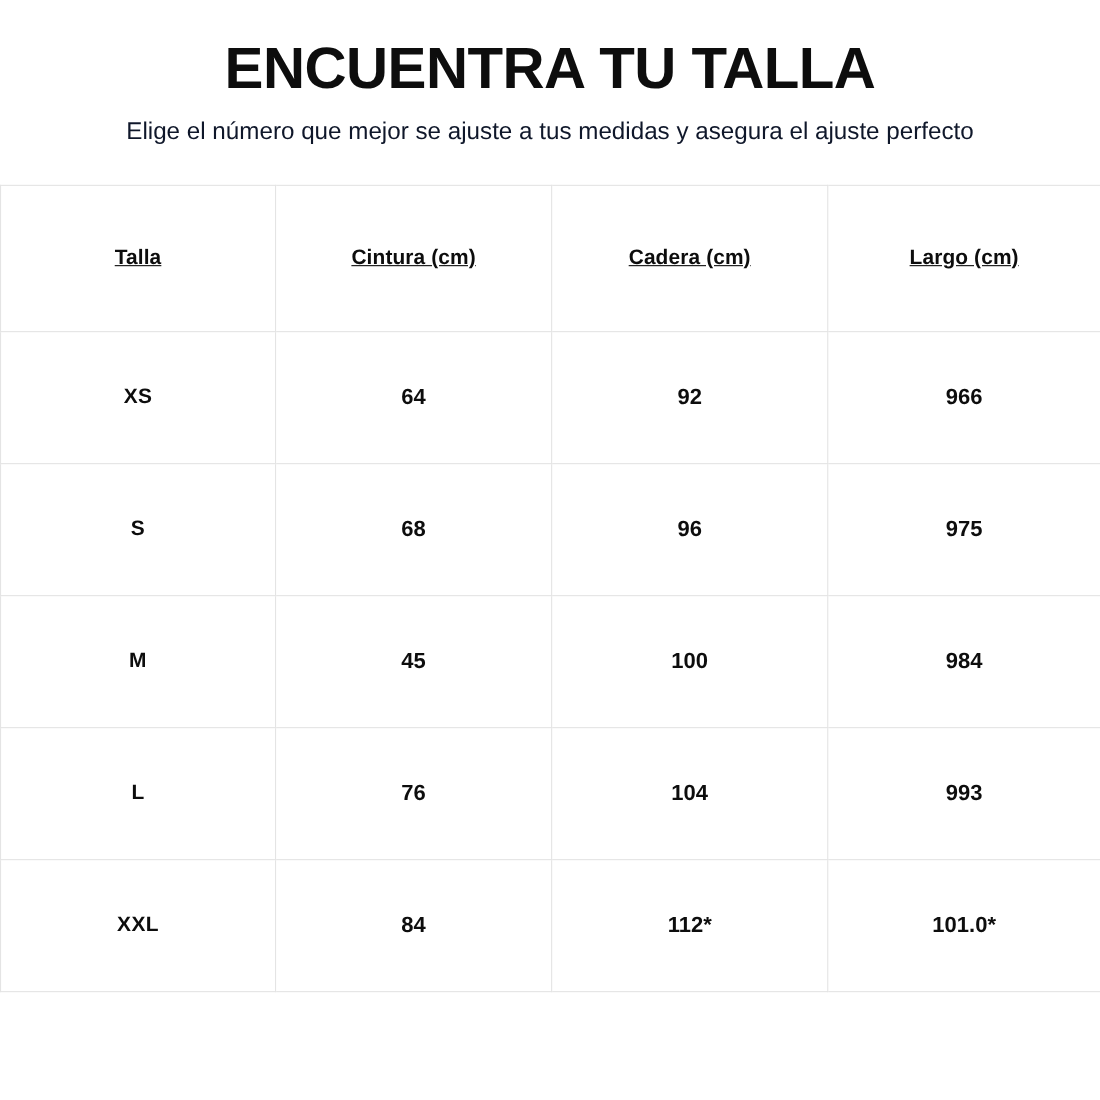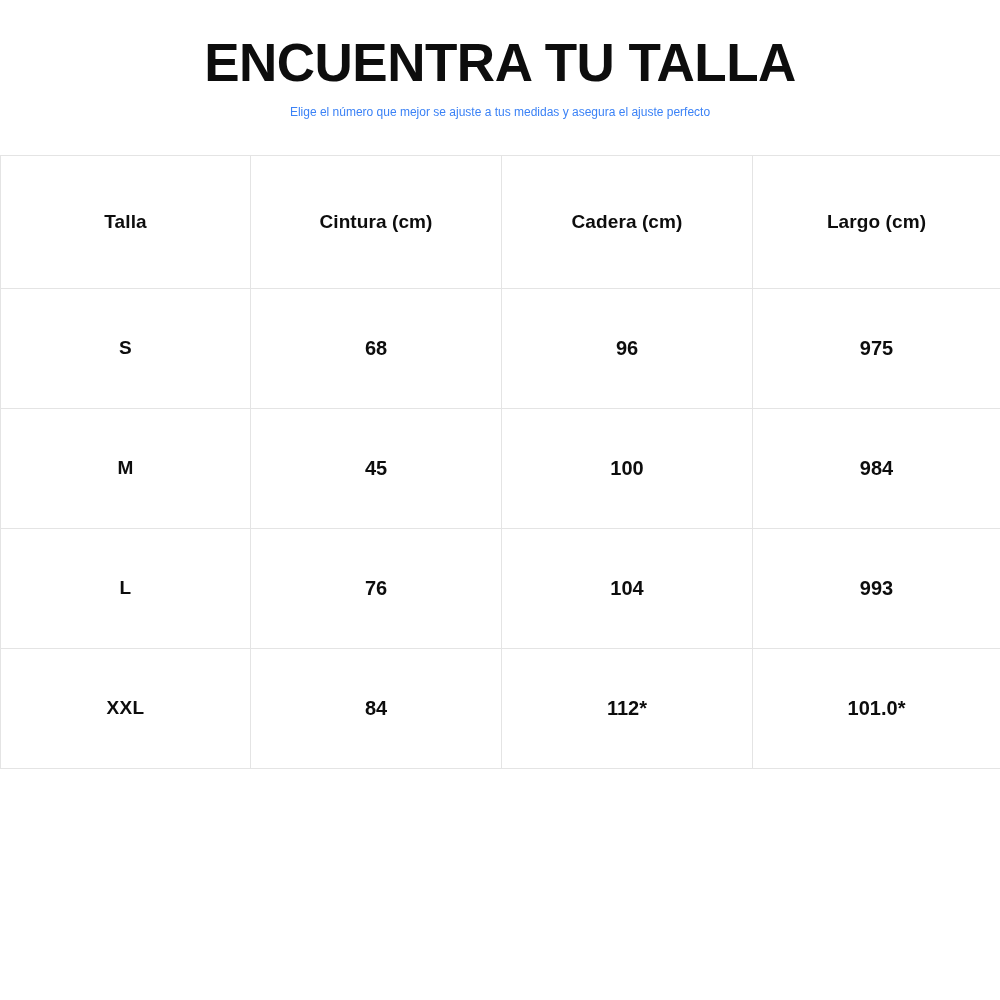--- a/index.html
+++ b/index.html
@@ -31,23 +31,23 @@
     font-size: 53px;
     font-weight: bold;
     letter-spacing: -0.5px;
     line-height: 1.08;
     color: #0d0d0d;
     margin: 0;
   }
 
   .subtitle {
     margin: 14px 0 0 0;
-    font-size: 12px;
+    font-size: 22px;
     font-weight: 400;
-    color: #3b82f6;
+    color: #0f172a;
     line-height: 1.3;
   }
 
   .table-wrap {
     margin-top: 34px;
     width: 1000px;
   }
 
   table.size-table {
     border-collapse: collapse;
@@ -72,20 +72,21 @@
 
   table.size-table th:first-child,
   table.size-table td:first-child {
     border-left: 1px solid #e4e4e4;
   }
 
   table.size-table thead th {
     height: 130px;
     font-size: 19px;
     letter-spacing: 0.1px;
+    text-decoration: underline;
   }
 
   table.size-table tbody td {
     height: 117px;
     font-size: 20px;
   }
 
   table.size-table tbody td.size-cell {
     font-size: 19px;
     letter-spacing: 0.4px;
@@ -112,20 +113,26 @@
       <thead>
         <tr>
           <th>Talla</th>
           <th>Cintura (cm)</th>
           <th>Cadera (cm)</th>
           <th>Largo (cm)</th>
         </tr>
       </thead>
       <tbody>
         <tr>
+          <td class="size-cell">XS</td>
+          <td>64</td>
+          <td>92</td>
+          <td>966</td>
+        </tr>
+        <tr>
           <td class="size-cell">S</td>
           <td>68</td>
           <td>96</td>
           <td>975</td>
         </tr>
         <tr>
           <td class="size-cell">M</td>
           <td>45</td>
           <td>100</td>
           <td>984</td>

